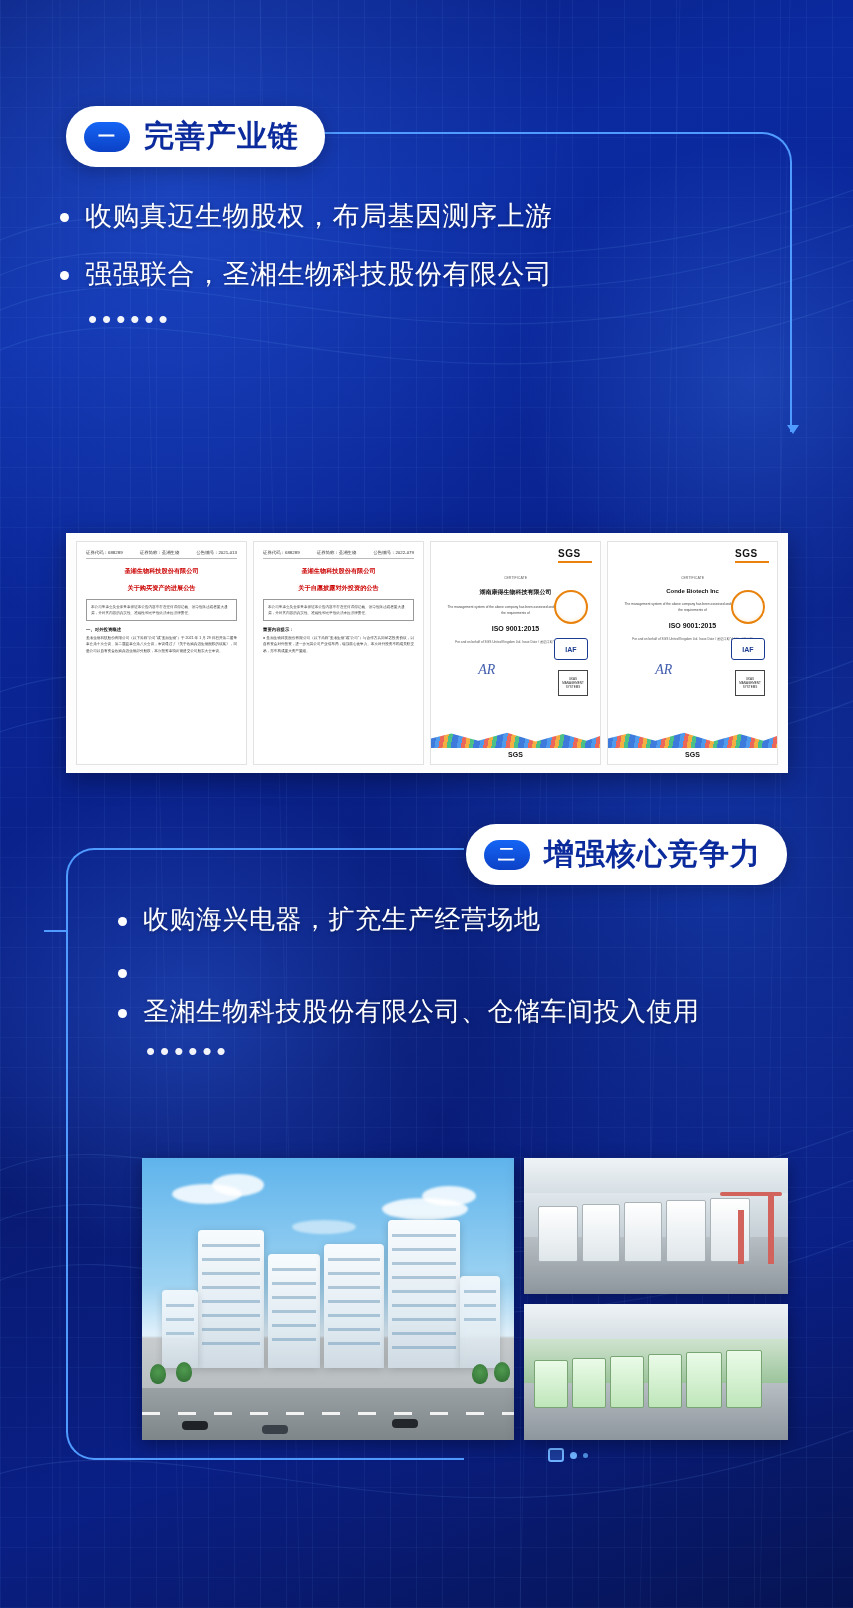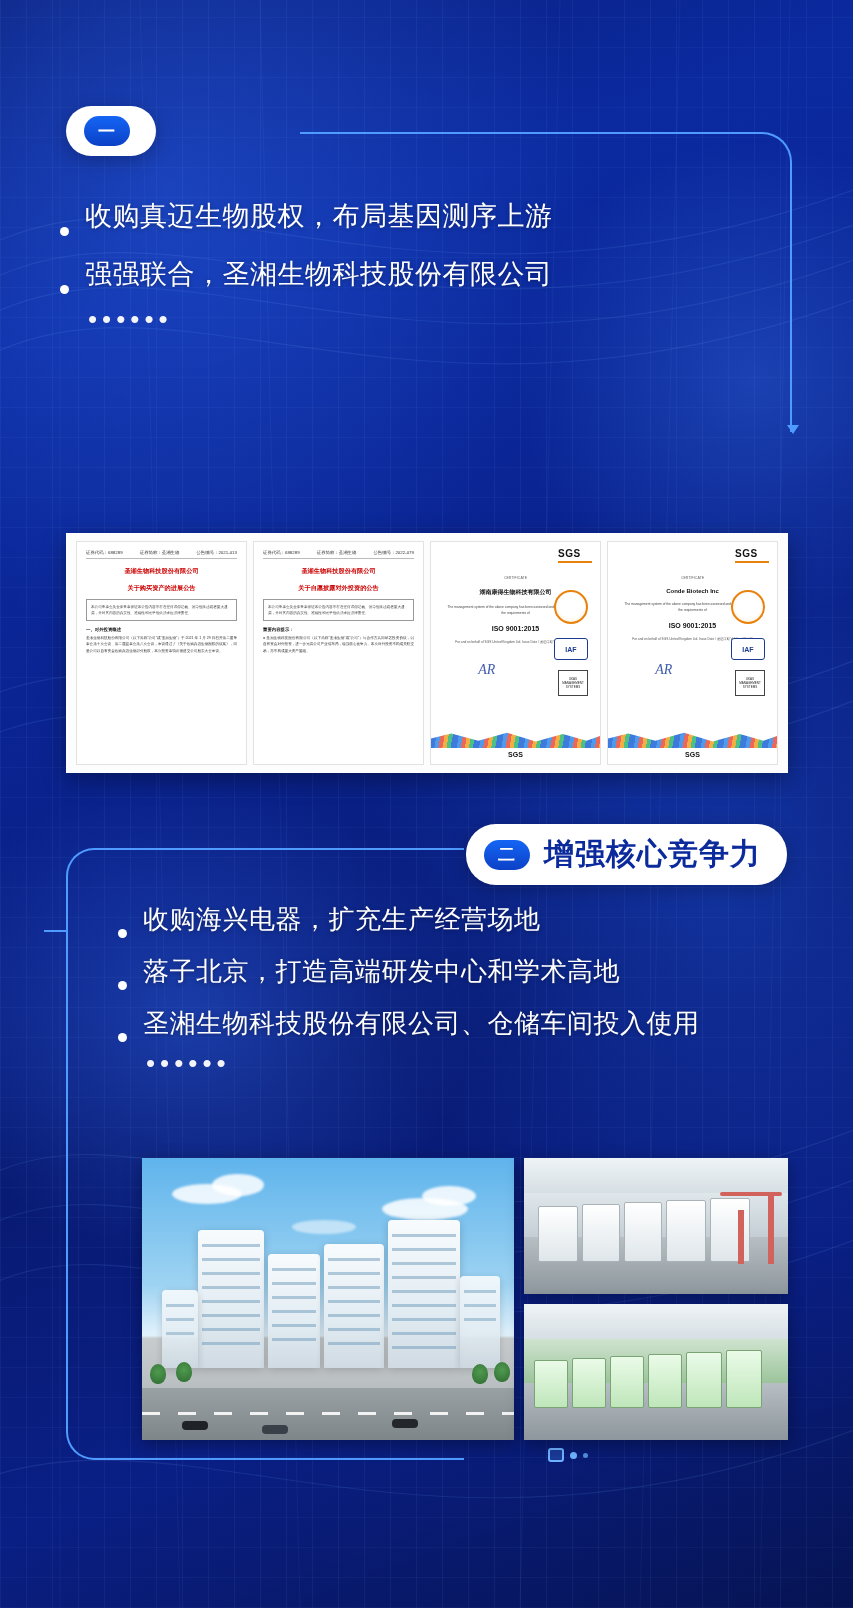--- a/index.html
+++ b/index.html
@@ -87,21 +87,21 @@
   }
   .end-dot .sq { width:16px; height:14px; border:2px solid #6fb2ff; border-radius:3px; background:rgba(80,150,255,.25); }
   .end-dot .d1 { width:7px; height:7px; border-radius:50%; background:#6fb2ff; }
   .end-dot .d2 { width:5px; height:5px; border-radius:50%; background:#4f8fe0; }
 
   
   .bullets { position: absolute; z-index: 4; }
   #bullets1 { left: 60px; top: 196px; width: 740px; }
   #bullets2 { left: 118px; top: 900px; width: 700px; }
   .bullet {
-    display: flex; align-items: flex-end; gap: 16px;
+    display: flex; align-items: flex-start; gap: 16px;
     color: #ffffff; margin-bottom: 18px;
   }
   .bullet .dot {
     flex: 0 0 auto; width: 9px; height: 9px; border-radius: 50%;
     background: #ffffff; margin-top: 17px;
   }
   .bullet .btext {
     font-size: 27px; line-height: 40px; font-weight: 400;
     letter-spacing: .5px; text-shadow: 0 1px 4px rgba(0,0,0,.35);
   }
@@ -246,20 +246,21 @@
   <div class="conn" id="conn-left"></div>
   <div class="tick"></div>
   <div class="end-dot">
     <span class="sq"></span>
     <span class="d1"></span>
     <span class="d2"></span>
   </div>
 
   <div class="pill" id="pill1">
     <span class="badge">一</span>
+    <span class="ptext">完善产业链</span>
   </div>
 
   <div class="bullets" id="bullets1">
     <div class="bullet">
       <span class="dot"></span>
       <span class="btext nowrap">收购真迈生物股权，布局基因测序上游</span>
     </div>
     <div class="bullet">
       <span class="dot"></span>
       <span class="btext nowrap">强强联合，圣湘生物科技股份有限公司</span>
@@ -331,21 +332,20 @@
     <span class="ptext">增强核心竞争力</span>
   </div>
 
   <div class="bullets" id="bullets2">
     <div class="bullet">
       <span class="dot"></span>
       <span class="btext nowrap">收购海兴电器，扩充生产经营场地</span>
     </div>
     <div class="bullet">
       <span class="dot"></span>
-      <span class="btext nowrap">落子北京，打造高端研发中心和学术高地</span>
     </div>
     <div class="bullet">
       <span class="dot"></span>
       <span class="btext nowrap">圣湘生物科技股份有限公司、仓储车间投入使用</span>
     </div>
     <div class="ellipsis">••••••</div>
   </div>
 
   <div class="photos">
 

